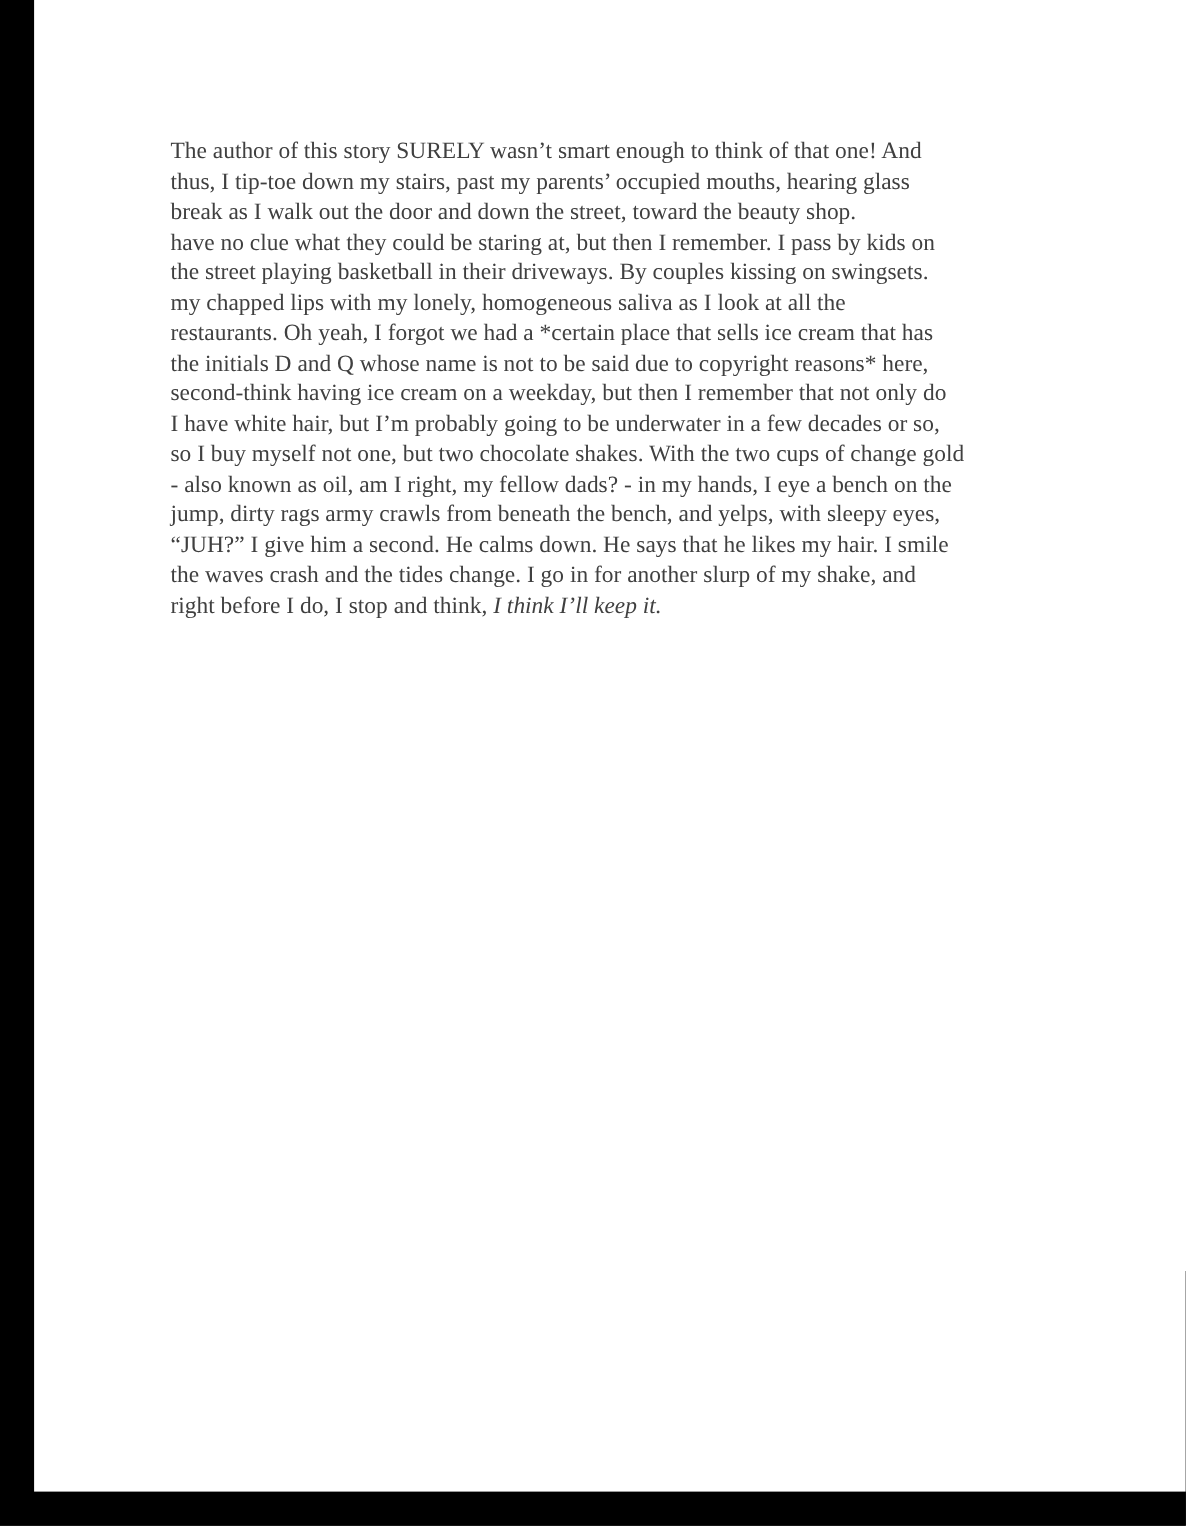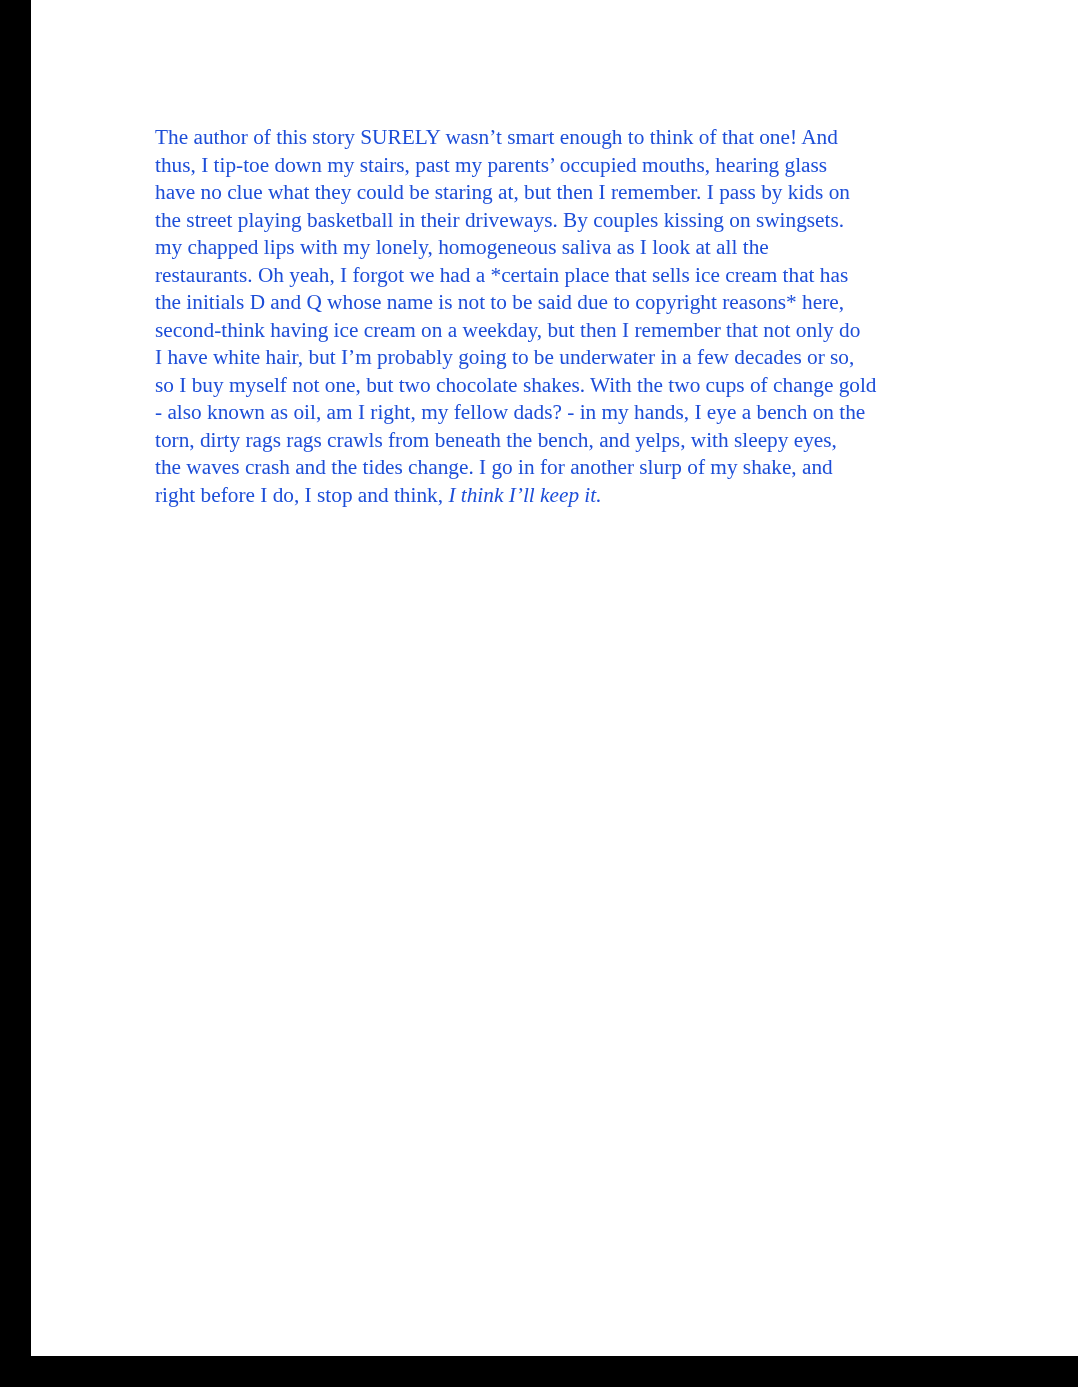--- a/index.html
+++ b/index.html
@@ -22,21 +22,21 @@
       background: #ffffff;
     }
     .text-block {
       position: absolute;
       left: 124px;
       top: 124px;
       width: 810px;
       font-family: "Liberation Serif", "DejaVu Serif", serif;
       font-size: 21.3px;
       line-height: 27.5px;
-      color: #1d4ed8;
+      color: #404040;
     }
     .para {
       margin: 0;
       white-space: nowrap;
     }
     .line {
       display: block;
       height: 27.5px;
     }
     .indent {
@@ -48,31 +48,33 @@
   </style>
 </head>
 <body>
 
 <div class="page">
   <div class="text-block">
 
     <p class="para">
       <span class="line">The author of this story SURELY wasn’t smart enough to think of that one! And</span>
       <span class="line">thus, I tip-toe down my stairs, past my parents’ occupied mouths, hearing glass</span>
+      <span class="line">break as I walk out the door and down the street, toward the beauty shop.</span>
     </p>
 
     <p class="para">
       <span class="line">have no clue what they could be staring at, but then I remember. I pass by kids on</span>
       <span class="line">the street playing basketball in their driveways. By couples kissing on swingsets.</span>
       <span class="line">my chapped lips with my lonely, homogeneous saliva as I look at all the</span>
       <span class="line">restaurants. Oh yeah, I forgot we had a *certain place that sells ice cream that has</span>
       <span class="line">the initials D and Q whose name is not to be said due to copyright reasons* here,</span>
       <span class="line">second-think having ice cream on a weekday, but then I remember that not only do</span>
       <span class="line">I have white hair, but I’m probably going to be underwater in a few decades or so,</span>
       <span class="line">so I buy myself not one, but two chocolate shakes. With the two cups of change gold</span>
       <span class="line">- also known as oil, am I right, my fellow dads? - in my hands, I eye a bench on the</span>
-      <span class="line">torn, dirty rags rags crawls from beneath the bench, and yelps, with sleepy eyes,</span>
+      <span class="line">jump, dirty rags army crawls from beneath the bench, and yelps, with sleepy eyes,</span>
+      <span class="line">“JUH?” I give him a second. He calms down. He says that he likes my hair. I smile</span>
       <span class="line">the waves crash and the tides change. I go in for another slurp of my shake, and</span>
       <span class="line"><span>right before I do, I stop and think, </span><em>I think I’ll keep it.</em></span>
     </p>
 
   </div>
 </div>
 
 </body></html>

